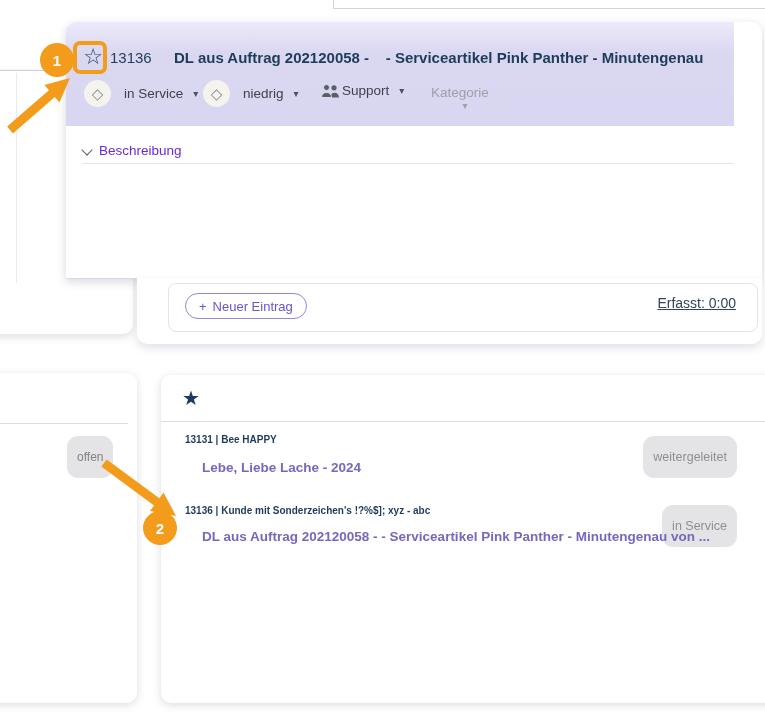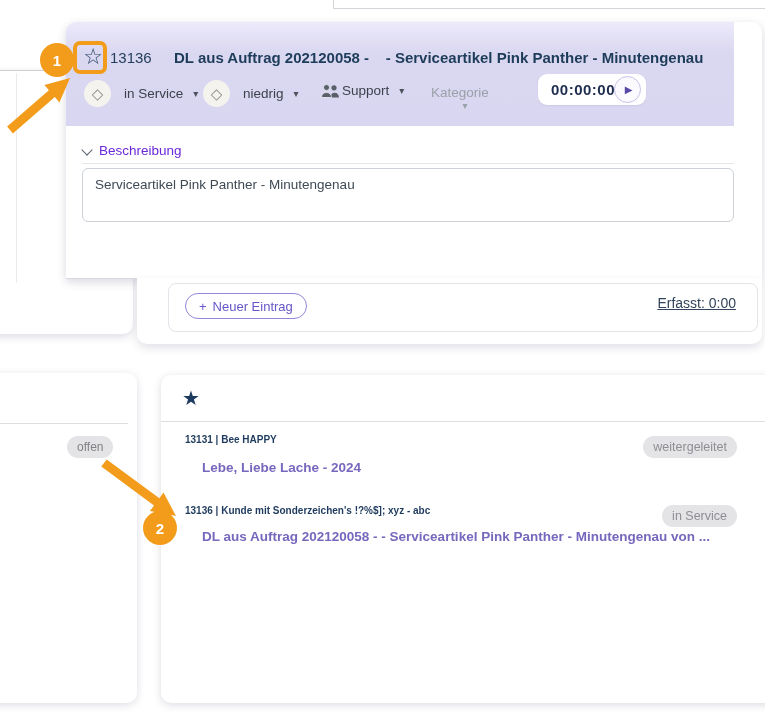--- a/index.html
+++ b/index.html
@@ -19,21 +19,21 @@
 
   
   #left-top-card{left:-14px;top:70px;width:147px;height:263px;
     border-top:1px solid #cfcfd3;box-shadow:0 3px 8px rgba(70,70,110,.18);}
   #left-top-card .inner-vline{left:30px;top:2px;height:210px;background:#ebebef;}
   #left-bottom-card{left:-14px;top:373px;width:151px;height:330px;
     box-shadow:0 2px 8px rgba(70,70,110,.18);}
   #left-bottom-card .divider{left:14px;top:50px;width:128px;background:#dddde2;}
   .pill-badge{
     display:inline-block;background:#e4e4e7;color:#8e8e93;
-    font-size:12.5px;line-height:16px;padding:3px 10px;border-radius:11px;white-space:nowrap;
+    font-size:12.5px;line-height:16px;padding:13px 10px;border-radius:11px;white-space:nowrap;
   }
   #offen-badge{left:81px;top:63px;font-size:12px;color:#828286;}
 
   
   #main-card{left:66px;top:22px;width:696px;height:256px;background:#fff;
     border-radius:10px 10px 0 0;border-bottom:1px solid #d9d9df;
     box-shadow:0 3px 10px rgba(60,60,100,.20);}
   #ticket-header{left:0;top:0;width:668px;height:104px;border-radius:10px 0 0 0;
     background:linear-gradient(180deg,#eceafa 0%,#dad7f1 30%,#d9d6f1 100%);}
   #fav-toggle{left:12px;top:20px;width:30px;height:30px;background:transparent;border:none;
@@ -156,35 +156,26 @@
       </span>
       <span class="chip-label">Support</span>
       <span class="chev">▾</span>
     </button>
 
     <button class="chip" id="chip-category">
       <span class="chip-label muted">Kategorie</span>
       <span class="chev muted">▾</span>
     </button>
 
-    <div class="abs" id="timer-box">
-      <span class="abs" id="timer-value">00:00:00</span>
-      <button class="abs" id="timer-play">
-        <span class="glyph">▶</span>
-      </button>
-    </div>
   </div>
 
   <span class="chevron-down-css" id="desc-chevron"></span>
   <span class="abs" id="desc-label">Beschreibung</span>
   <div class="hline" id="desc-divider"></div>
 
-  <div class="field-box" id="desc-box">
-    <span class="abs" id="desc-text">Serviceartikel Pink Panther - Minutengenau</span>
-  </div>
 
 </div>
 
 <div class="abs" id="footer-band"></div>
 <div class="abs" id="entries-card">
   <button id="new-entry-btn">
     <span>+</span>
     <span>Neuer Eintrag</span>
   </button>
   <a id="recorded-link">Erfasst: 0:00</a>

